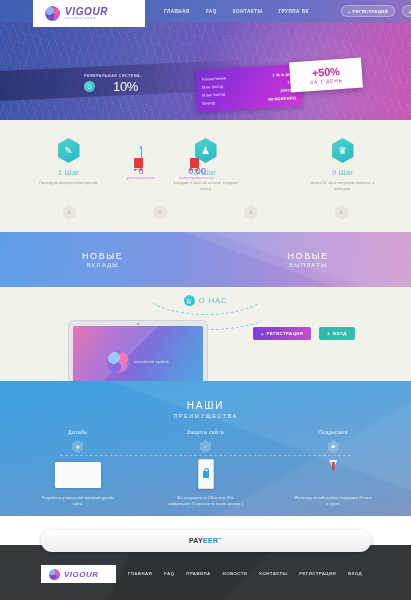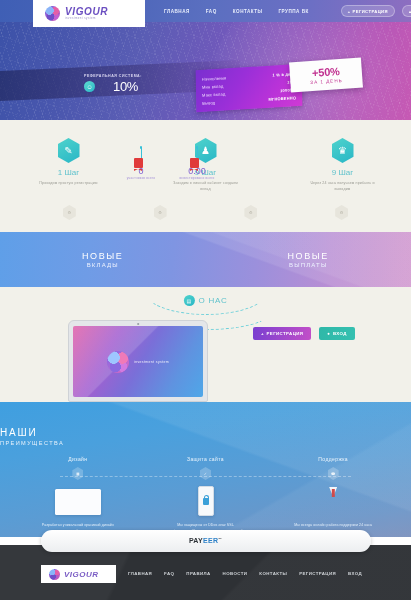--- a/index.html
+++ b/index.html
@@ -165,21 +165,21 @@
       linear-gradient(-160deg, rgba(255,255,255,.07) 0 35%, transparent 36%);
   }
   .band {
     flex: 1; display: flex; flex-direction: column; align-items: center;
     justify-content: center; z-index: 2; cursor: pointer;
   }
   .band-t1 { font-size: 9px; color: #fff; letter-spacing: 1.6px; font-weight: 300; }
   .band-t2 { font-size: 6px; color: #eef3ff; letter-spacing: 1.2px; margin-top: 1px; }
 
   
-  .about { position: relative; height: 115px; width: 411px; background: #f2f1ea; overflow: hidden; }
+  .about { position: relative; height: 94px; width: 411px; background: #f2f1ea; overflow: hidden; }
   .about-badge {
     position: absolute; left: 50%; top: 8px; transform: translateX(-50%);
     display: flex; align-items: center; gap: 4px; z-index: 4;
     background: #f2f1ea; padding: 0 6px;
   }
   .about-ico {
     width: 11px; height: 11px; border-radius: 50%;
     background: linear-gradient(145deg,#4fd3cc,#28b6c6);
     display: flex; align-items: center; justify-content: center; font-size: 5px; color: #fff;
   }
@@ -237,21 +237,21 @@
   .adv {
     position: relative; height: 135px; width: 411px; overflow: hidden;
     background: linear-gradient(170deg,#3f9fe0 0%,#4aa0dd 28%,#5a9cd4 58%,#6b96c8 85%,#7a90bd 100%);
   }
   .adv::before {
     content:""; position:absolute; inset:0;
     background:
       linear-gradient(200deg, rgba(255,255,255,.07) 0 38%, transparent 39%),
       linear-gradient(-30deg, rgba(255,255,255,.05) 0 30%, transparent 31%);
   }
-  .adv-head { text-align: left; padding-top: 25px; position: relative; z-index: 2; }
+  .adv-head { text-align: center; padding-top: 19px; position: relative; z-index: 2; }
   .adv-h1 { font-size: 10px; color: #fff; letter-spacing: 1.8px; font-weight: 300; }
   .adv-h2 { font-size: 5.6px; color: #e6f1fb; letter-spacing: 1.4px; margin-top: 2px; }
   .adv-cols { display: flex; margin-top: 10px; position: relative; z-index: 2; padding: 0 14px; }
   .adv-col { flex: 1; display: flex; flex-direction: column; align-items: center; }
   .adv-t { font-size: 5px; color: #eaf4fd; letter-spacing: .4px; margin-bottom: 5px; }
   .adv-hex {
     width: 11px; height: 13px; background: rgba(255,255,255,.22);
     clip-path: polygon(50% 0%, 100% 25%, 100% 75%, 50% 100%, 0% 75%, 0% 25%);
     display: flex; align-items: center; justify-content: center;
     font-size: 3.4px; color: #fff; margin-bottom: 5px;

